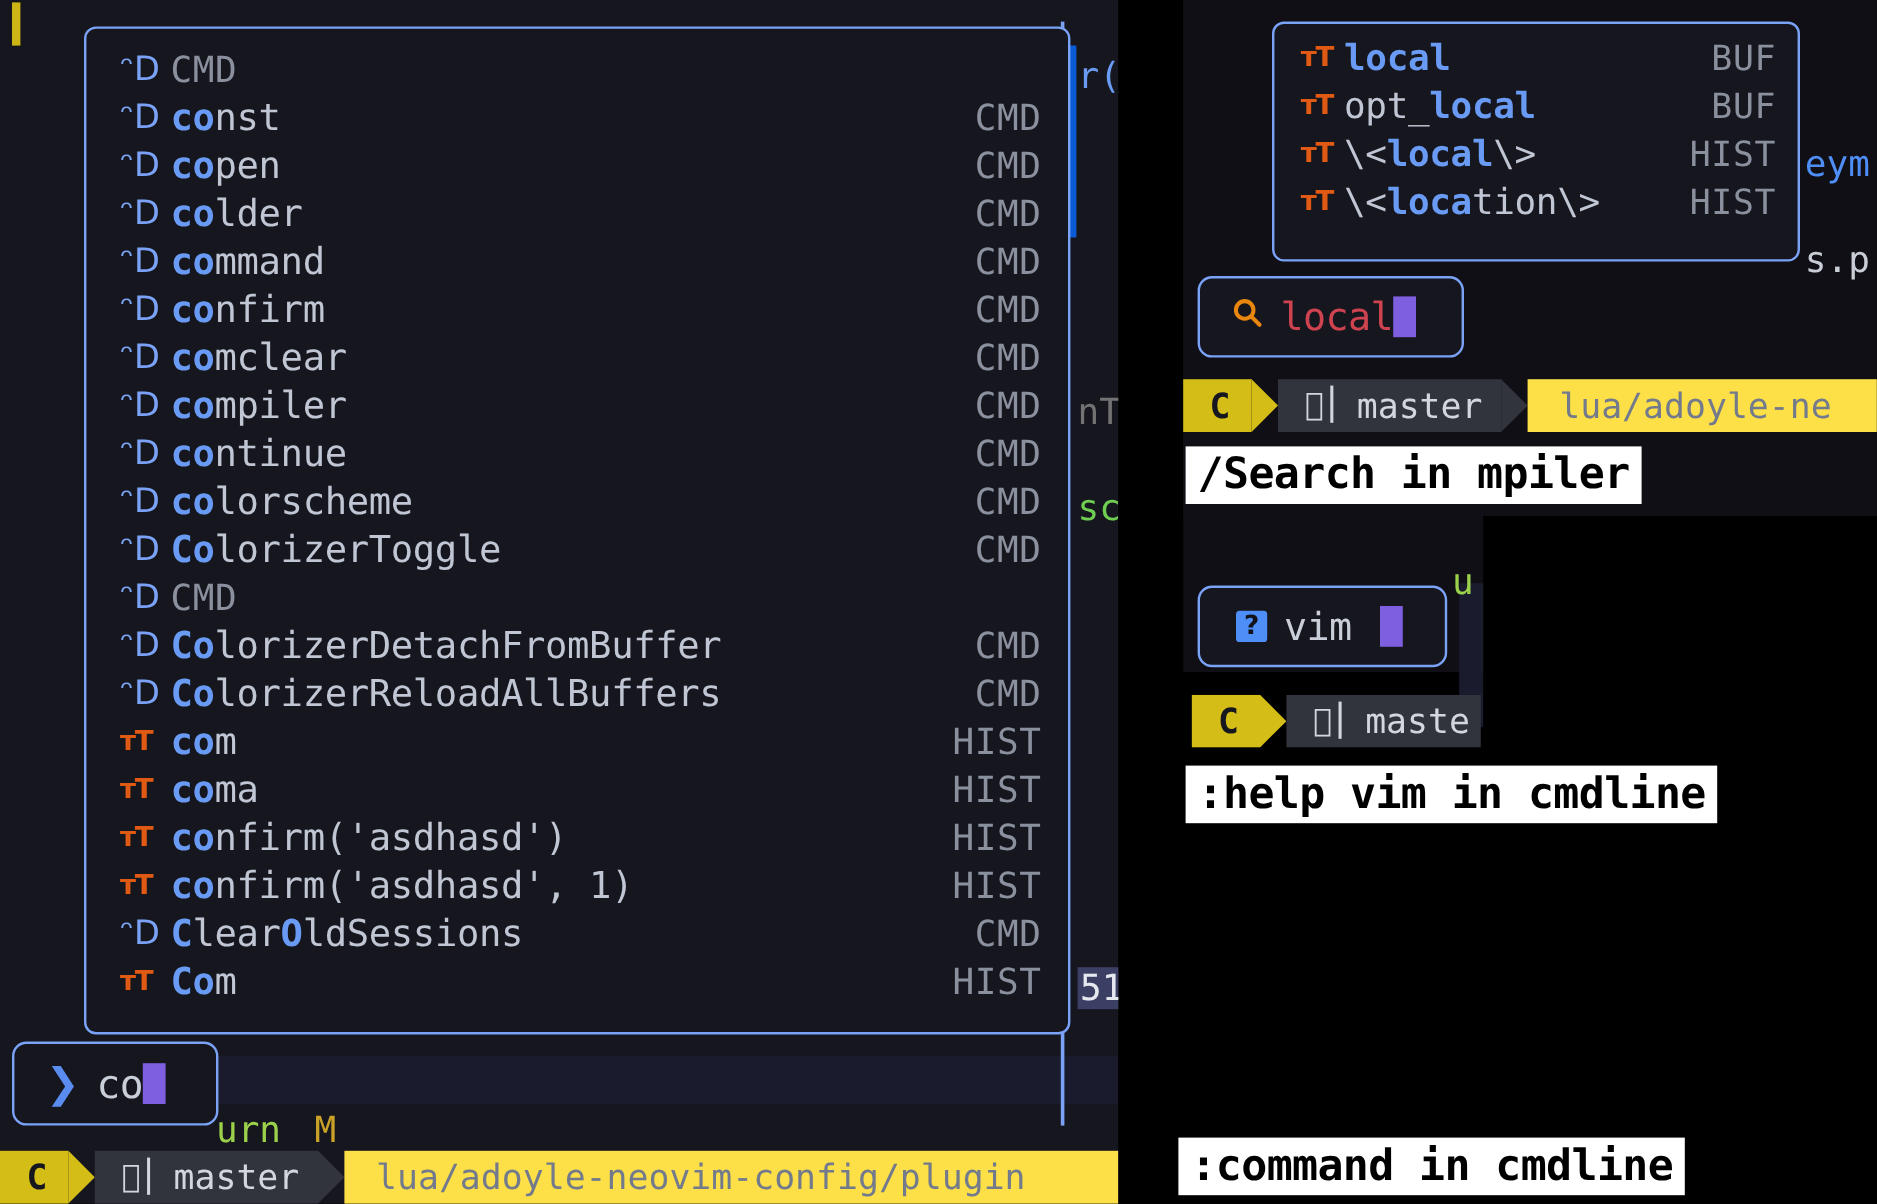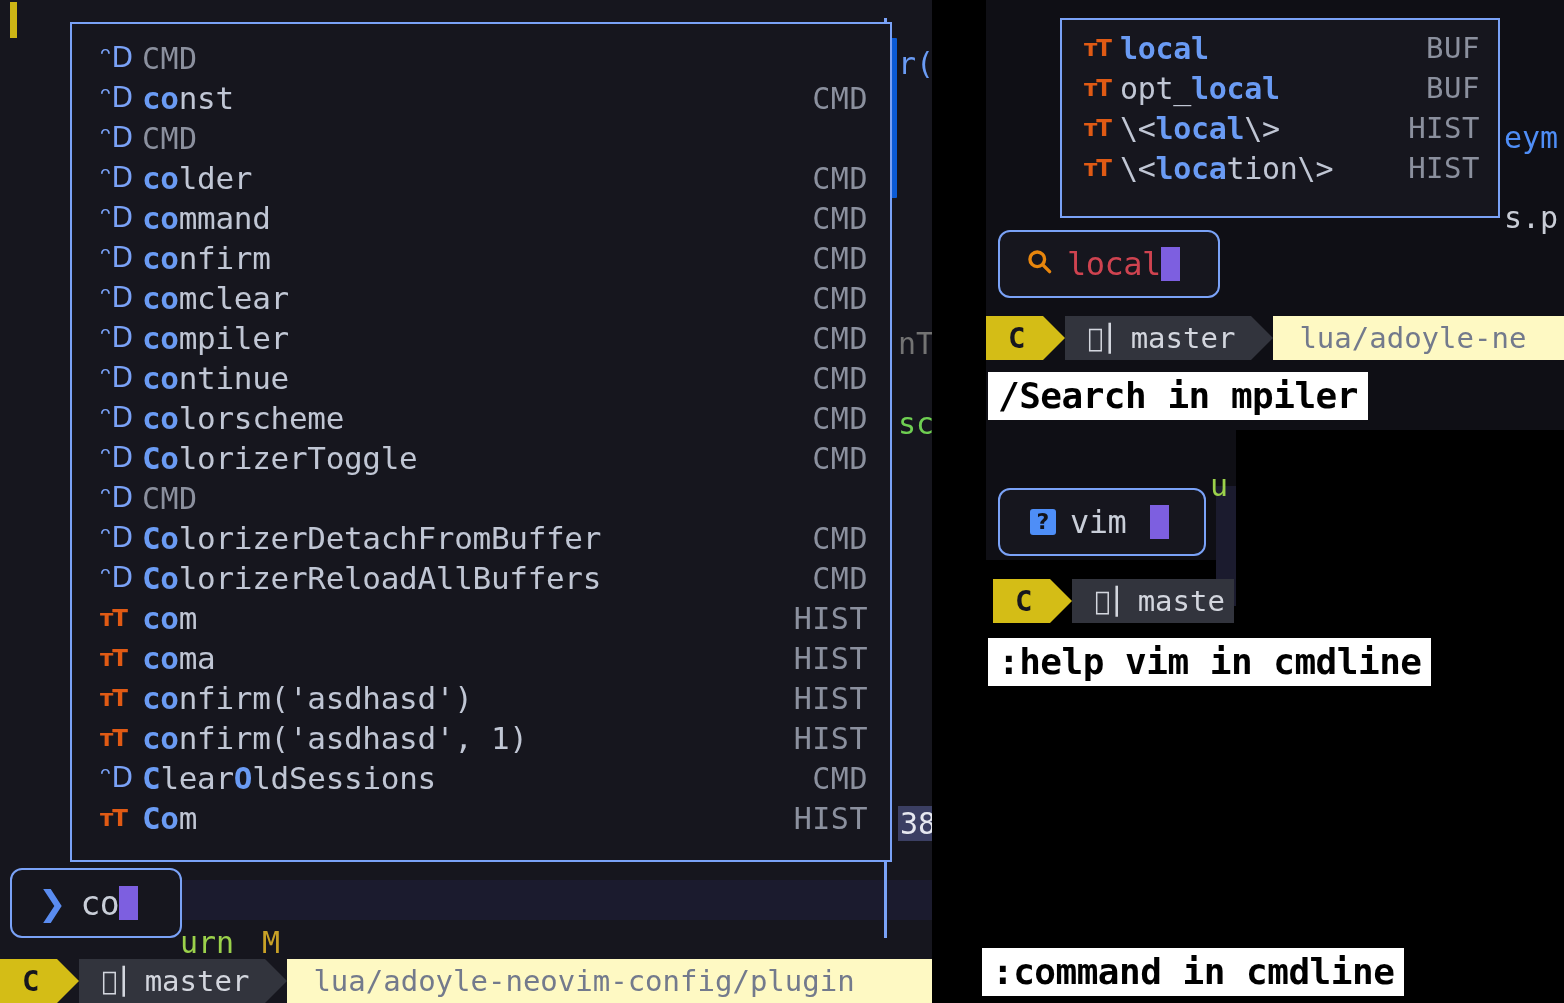--- a/index.html
+++ b/index.html
@@ -17,21 +17,21 @@
   
   .bgtext{position:absolute;font-size:30px;letter-spacing:0px;white-space:pre;}
 
   
   .sb-track{position:absolute;background:#7aa2f7;}
   .sb-thumb{position:absolute;background:#0b5bd7;border-radius:1px;}
 
   
   .popup{
     position:absolute;background:#16161e;
-    border:2px solid #7aa2f7;border-radius:0;
+    border:2px solid #7aa2f7;border-radius:10px;
     box-sizing:border-box;
   }
 
   
   #cmp-list{left:70px;top:22px;width:822px;height:840px;padding:14px 0 0 0;}
   .row{display:flex;align-items:center;height:40px;padding:0 22px 0 28px;box-sizing:border-box;}
   .ico{width:42px;flex:0 0 42px;font-size:28px;line-height:1;}
   .ico-cmd{color:#7aa2f7;font-family:"DejaVu Sans","Liberation Sans",sans-serif;}
   .ico-hist{color:#e05a14;font-weight:bold;font-size:23px;letter-spacing:-1px;
             font-family:"DejaVu Sans","Liberation Sans",sans-serif;}
@@ -71,21 +71,21 @@
   
   .statusline{position:absolute;height:44px;display:flex;align-items:stretch;font-size:29px;}
   .st-mode{background:#d4bd16;color:#16161e;font-weight:bold;
            display:flex;align-items:center;padding:0 18px 0 22px;}
   .st-mode-arrow{width:0;height:0;border-top:22px solid transparent;
                  border-bottom:22px solid transparent;border-left:22px solid #d4bd16;}
   .st-branch{background:#32343d;color:#d3d6de;display:flex;align-items:center;
              padding:0 16px 0 22px;gap:14px;}
   .st-branch-arrow{width:0;height:0;border-top:22px solid transparent;
                    border-bottom:22px solid transparent;border-left:22px solid #32343d;}
-  .st-file{background:#fef9c3;color:#737a8c;display:flex;align-items:center;
+  .st-file{background:#fde047;color:#737a8c;display:flex;align-items:center;
            padding:0 18px 0 26px;flex:1 1 auto;white-space:nowrap;overflow:hidden;}
   .gitico{font-size:26px;color:#d3d6de;font-family:"DejaVu Sans","Liberation Sans",sans-serif;}
 
   #status-main{left:0;top:959px;width:932px;}
   #status-right{left:986px;top:316px;width:578px;}
   #status-right2{left:993px;top:579px;width:241px;overflow:hidden;}
 
   
   .caption{position:absolute;background:#ffffff;color:#000;
            font-family:"DejaVu Sans Mono","Liberation Mono",monospace;
@@ -103,21 +103,21 @@
 </head>
 <body>
 
 <div class="pane" id="pane-left">
 
   <div class="tiny-bar" style="left:10px;top:2px;width:7px;height:36px;background:#cdb515;"></div>
 
   <div class="bgtext" style="left:898px;top:46px;color:#6a9bf4;"><span>r(</span></div>
   <div class="bgtext" style="left:898px;top:326px;color:#737373;"><span>nT</span></div>
   <div class="bgtext" style="left:898px;top:406px;color:#6fcf52;"><span>sc</span></div>
-  <div class="bgtext" style="left:898px;top:806px;"><span class="hl-num">38</span></div>
+  <div class="bgtext" style="left:898px;top:806px;"><span class="hl-num">51</span></div>
   <div class="bgtext" style="left:180px;top:925px;color:#9bd14b;"><span>urn</span></div>
   <div class="bgtext" style="left:262px;top:925px;color:#c9a227;"><span>M</span></div>
 
   <div class="tiny-bar" style="left:178px;top:880px;width:754px;height:40px;background:#1b1b2e;"></div>
 
   <div class="sb-track" style="left:884px;top:18px;width:3px;height:920px;"></div>
   <div class="sb-thumb" style="left:877px;top:38px;width:20px;height:160px;"></div>
 
   <div class="popup" id="cmp-list">
 
@@ -125,20 +125,21 @@
         <span class="ico ico-cmd">ᵔD</span>
         <span class="kind">CMD</span>
       </div>
       <div class="row">
         <span class="ico ico-cmd">ᵔD</span>
         <span class="lbl"><b>co</b>nst</span>
         <span class="kind">CMD</span>
       </div>
       <div class="row">
         <span class="ico ico-cmd">ᵔD</span>
+        <span class="lbl"><b>co</b>pen</span>
         <span class="kind">CMD</span>
       </div>
       <div class="row">
         <span class="ico ico-cmd">ᵔD</span>
         <span class="lbl"><b>co</b>lder</span>
         <span class="kind">CMD</span>
       </div>
       <div class="row">
         <span class="ico ico-cmd">ᵔD</span>
         <span class="lbl"><b>co</b>mmand</span>

